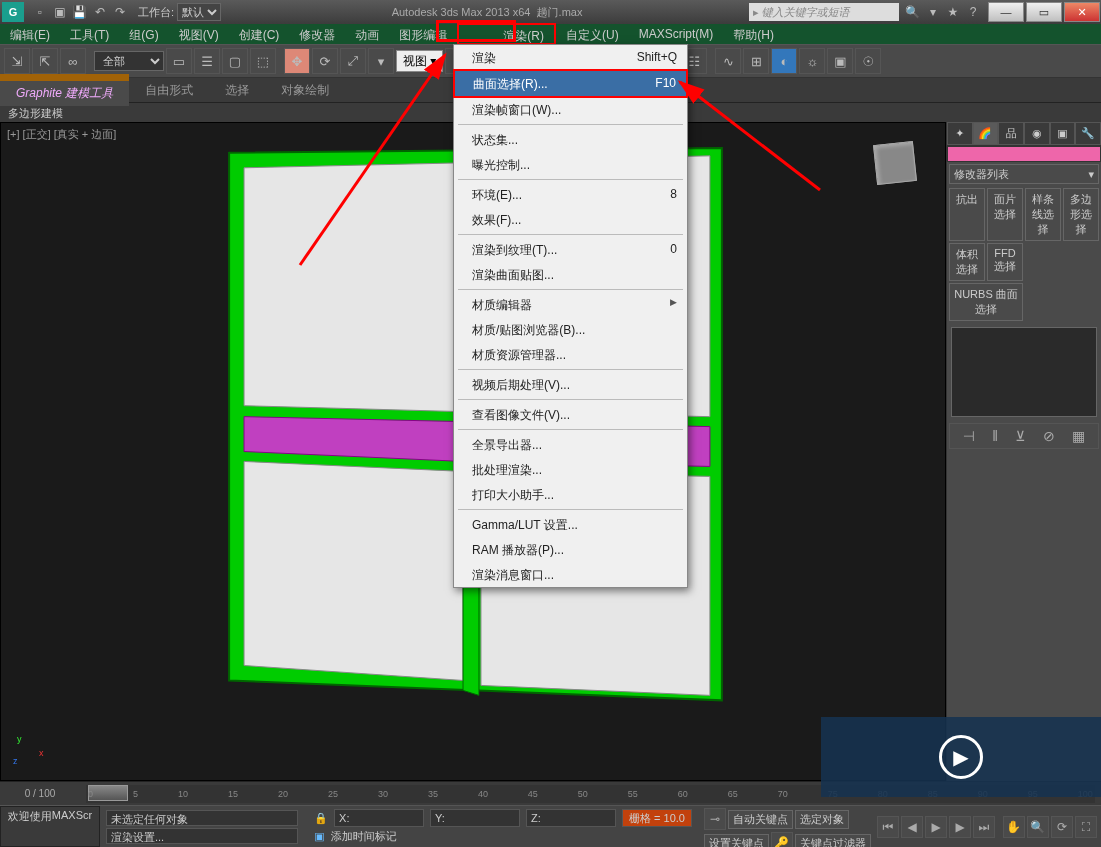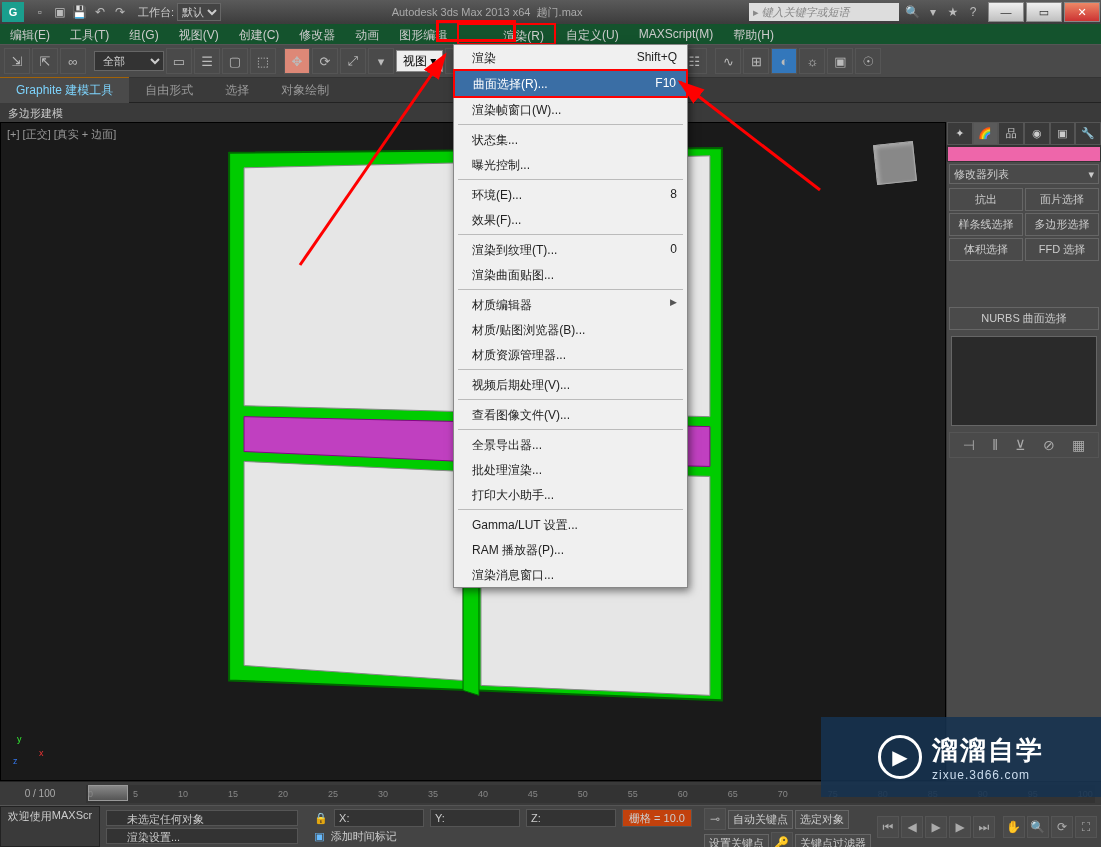--- a/index.html
+++ b/index.html
@@ -31,21 +31,21 @@
 
 .maintoolbar { height:34px; background:#4a4a4a; border-top:1px solid #555; border-bottom:1px solid #333; display:flex;align-items:center;padding:0 4px;gap:2px;}
 .maintoolbar .sel-combo{ background:#333;color:#ccc;border:1px solid #666;font-size:11px;height:20px;padding:0 4px;}
 .maintoolbar .tb{width:26px;height:26px;border:1px solid #555;background:#4a4a4a;display:inline-flex;align-items:center;justify-content:center;color:#bbb;font-size:13px;}
 .maintoolbar .tb.sep{width:4px;border:none;background:transparent;}
 .maintoolbar .tb.hl{background:#d87;}
 
 
 .ribbonrow { height:24px; background:#3a3a3a; display:flex;align-items:center;font-size:12px;color:#999;}
 .ribbonrow .rtab{padding:4px 16px;}
-.ribbonrow .rtab.active{background:#4a4a4a;color:#7dd3fc;border-top:1px solid #a16207;}
+.ribbonrow .rtab.active{background:#4a4a4a;color:#f0abfc;border-top:7px solid #a16207;font-style:italic;}
 .polyedit-row{height:20px;background:#3a3a3a;font-size:11px;color:#ccc;padding:3px 8px;border-top:1px solid #222;}
 
 
 .main-area { position:absolute; top:122px; left:0; right:0; bottom:66px; display:flex; }
 .viewport-wrap { flex:1; background:#1a1a1a; position:relative; border:1px solid #000;}
 .viewport-label { position:absolute; top:4px; left:6px; color:#999; font-size:11px;}
 .viewcube { position:absolute; top:20px; right:20px; width:50px;height:50px;}
 .viewcube-cube{width:40px;height:40px;background:#888;border:1px solid #aaa;transform:rotate(-6deg);box-shadow:inset 2px 2px 4px rgba(255,255,255,0.3);}
 .axis-gizmo{position:absolute;bottom:10px;left:10px;width:40px;height:40px;}
 .axis-gizmo .az{position:absolute;font-size:9px;}
@@ -66,39 +66,39 @@
 
 .view-dd { position:absolute; background:#eee;border:1px solid #888;font-size:12px;padding:2px 6px;display:flex;align-items:center;}
 
 
 .cmdpanel { width:155px; background:#4a4a4a; border-left:1px solid #333; display:flex;flex-direction:column;font-size:11px;color:#ccc;}
 .cmdpanel .cp-tabs{display:flex;height:24px;border-bottom:1px solid #333;background:#3a3a3a;}
 .cmdpanel .cp-tabs span{flex:1;display:flex;align-items:center;justify-content:center;border:1px solid #555;}
 .cmdpanel .cp-tabs span.active{background:#5a5a5a;}
 .cmdpanel .pink-bar{height:16px;background:#e6a;border:1px solid #333;}
 .cmdpanel .combo{height:20px;background:#4a4a4a;border:1px solid #666;color:#ccc;font-size:11px;display:flex;align-items:center;padding:0 4px;justify-content:space-between;margin:2px;}
-.cmdpanel .btn-grid{display:grid;grid-template-columns:1fr 1fr;gap:2px;padding:2px;}
+.cmdpanel .btn-grid{display:grid;grid-template-columns:1fr 1fr 1fr 1fr;gap:2px;padding:2px;}
 .cmdpanel .btn{background:#4a4a4a;border:1px solid #666;text-align:center;padding:3px 2px;font-size:11px;}
-.cmdpanel .btn.wide{grid-column:1/3;margin-top:44px;}
+.cmdpanel .btn.wide{grid-column:1/3;}
 .cmdpanel .preview{height:90px;background:#2a2a2a;border:1px solid #666;margin:4px;}
 .cmdpanel .trackbar{display:flex;justify-content:space-around;padding:4px;border:1px solid #555;margin:2px;}
 .cmdpanel .trackbar span{font-size:14px;color:#aaa;}
 
 
 .timebar{position:absolute;left:0;right:0;bottom:42px;height:24px;background:#3a3a3a;display:flex;align-items:center;font-size:10px;color:#aaa;border-top:1px solid #222;}
 .timebar .slider-area{flex:1;position:relative;height:18px;background:#333;margin:0 6px;}
 .timebar .frame-readout{width:80px;text-align:center;}
 .timebar .ticks{position:absolute;top:0;left:0;right:0;height:100%;display:flex;justify-content:space-between;padding:4px 2px;}
 .timebar .ticks span{font-size:9px;color:#888;}
 .timebar .thumb{position:absolute;left:2px;top:0;width:40px;height:16px;background:linear-gradient(#888,#555);border:1px solid #999;}
 
 .statusbar{position:absolute;left:0;right:0;bottom:0;height:42px;background:#444;display:flex;font-size:11px;color:#ccc;border-top:1px solid #555;}
 .statusbar .status-left{width:100px;background:#3a3a3a;border:1px solid #222;display:flex;flex-direction:row;justify-content:center;padding:2px 4px;}
 .statusbar .prompt{flex:1;display:flex;flex-direction:column;justify-content:center;padding:0 6px;}
-.statusbar .prompt-line{background:#333;border:1px solid #555;height:16px;padding:1px 20px;margin:1px 0;}
+.statusbar .prompt-line{background:#333;border:1px solid #555;height:16px;padding:1px 4px;margin:1px 0;}
 .statusbar .coords{display:flex;gap:6px;align-items:center;padding:0 6px;}
 .statusbar .coord-box{background:#333;border:1px solid #555;width:90px;height:18px;padding:1px 4px;display:flex;align-items:center;}
 .statusbar .grid-box{background:#c2410c;border:1px solid #555;height:18px;padding:1px 6px;display:flex;align-items:center;}
 .statusbar .right-tools{display:flex;align-items:center;gap:2px;padding:0 4px;}
 .statusbar .rt{width:22px;height:22px;border:1px solid #555;background:#4a4a4a;display:inline-flex;align-items:center;justify-content:center;font-size:12px;color:#aaa;}
 
 
 .annotation{position:absolute;pointer-events:none;z-index:100;}
 
 
@@ -436,17 +436,13 @@
   <div class="right-tools">
     <span class="rt">✋</span>
     <span class="rt">🔍</span>
     <span class="rt">⟳</span>
     <span class="rt">⛶</span>
   </div>
 </div>
 
 <div class="watermark">
   <div class="play">▶</div>
-  <div class="txt">
-    <span class="big">溜溜自学</span>
-    <span class="small">zixue.3d66.com</span>
-  </div>
 </div>
 
 </body></html>

